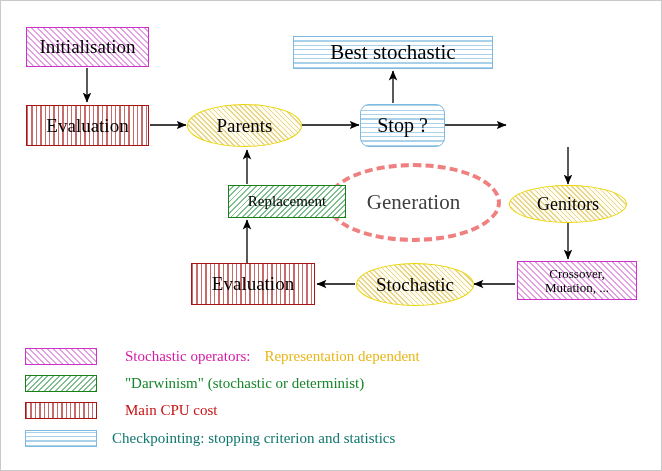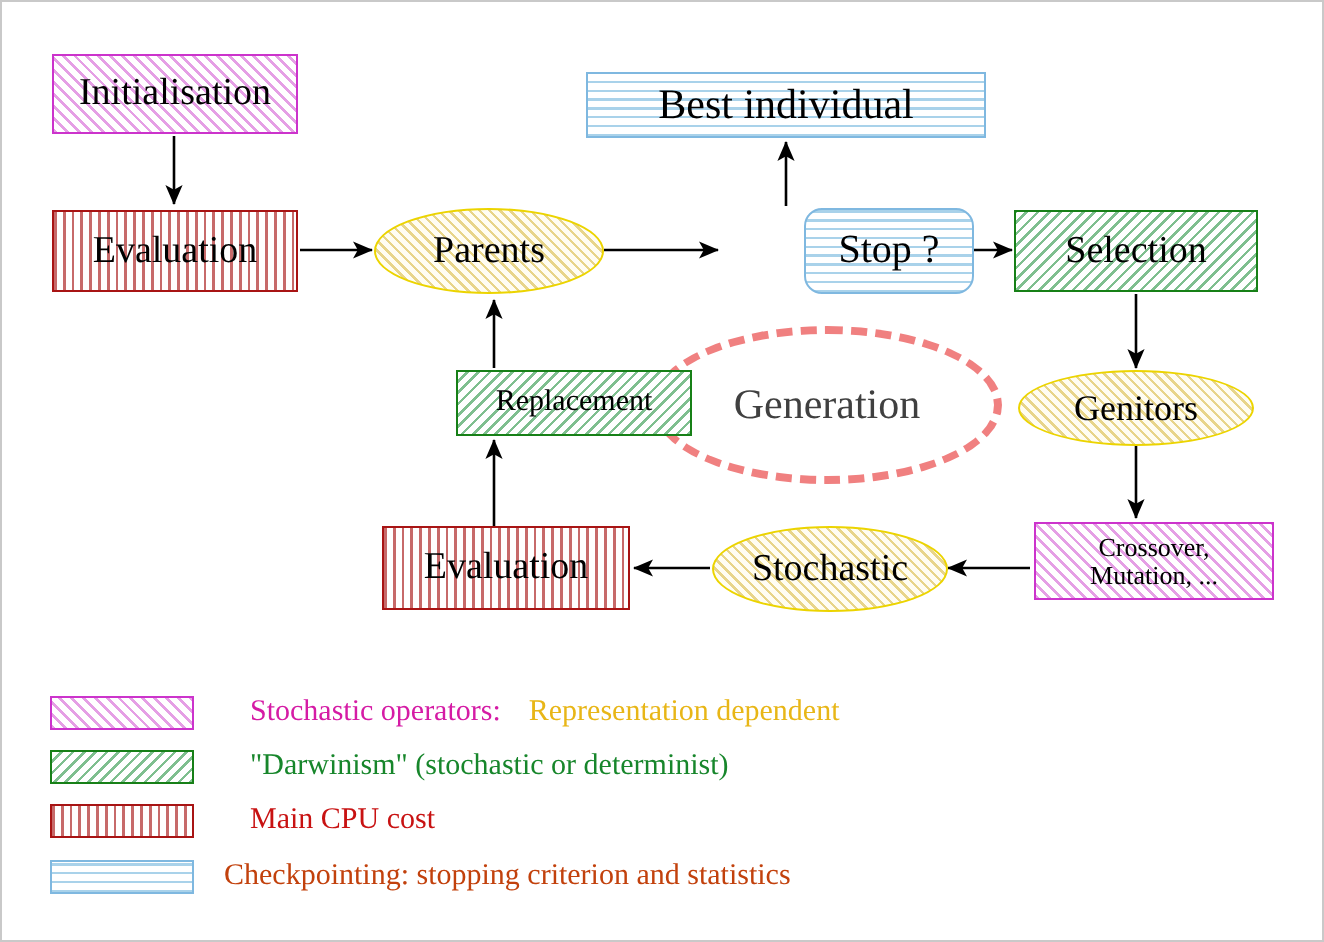--- a/index.html
+++ b/index.html
@@ -68,21 +68,21 @@
         #ffffff 1.2px, #ffffff 4.4px);
   }
   .hatch-yellow{
     border:1.8px solid #ecd400;
     background-color:#ffffff;
     background-image:repeating-linear-gradient(45deg,
         #e8d58a 0px, #e8d58a 1.2px,
         #fffdf2 1.2px, #fffdf2 3.6px);
   }
   .ellipse{ border-radius:50%; }
-  .rounded{ border-radius:9px;margin-left:42px; }
+  .rounded{ border-radius:9px; }
 
   
   .generation{
     position:absolute;
     box-sizing:border-box;
     border:4px dashed #f08080;
     border-radius:50%;
     display:flex;
     align-items:center;
     justify-content:center;
@@ -93,21 +93,21 @@
 
   
   #legend{ position:absolute; left:0; top:336px; width:606px; height:135px; }
   .legend-row{ position:absolute; left:24px; height:30px; display:flex; align-items:center; }
   .swatch{ width:72px; height:17px; box-sizing:border-box; flex:0 0 auto; }
   .legend-text{ margin-left:28px; font-size:15px; white-space:pre; letter-spacing:0px; }
   .c-magenta{ color:#d51ba5; }
   .c-gold{ color:#e8b617;font-family:Liberation Serif, serif; }
   .c-green{ color:#17862b; }
   .c-red{ color:#c81212; }
-  .c-blue{ color:#c2410c;margin-left:15px; }
+  .c-blue{ color:#0f766e;margin-left:15px; }
 </style>
 </head>
 <body>
 
 <div id="canvas">
 
   <svg id="wires" viewBox="0 0 662 471" xmlns="http://www.w3.org/2000/svg">
     <defs>
       <marker id="ah" markerWidth="11" markerHeight="11" refX="9.5" refY="5.5" orient="auto" markerUnits="userSpaceOnUse">
         <path d="M0,1.2 L10,5.5 L0,9.8 L2.4,5.5 Z" fill="#000000"></path>
@@ -145,30 +145,27 @@
 
   <div class="node hatch-red" style="left:25px;top:104px;width:123px;height:41px;font-size:19px;">
     <span class="lbl">Evaluation</span>
   </div>
 
   <div class="node hatch-yellow ellipse" style="left:186px;top:103px;width:115px;height:43px;font-size:19px;">
     <span class="lbl">Parents</span>
   </div>
 
   <div class="node hatch-blue" style="left:292px;top:35px;width:200px;height:33px;font-size:21px;">
-    <span class="lbl">Best individual</span>
+    <span class="lbl">Best stochastic</span>
   </div>
 
   <div class="node hatch-blue rounded" style="left:359px;top:103px;width:85px;height:43px;font-size:20px;">
     <span class="lbl">Stop ?</span>
   </div>
 
-  <div class="node hatch-green" style="left:506px;top:104px;width:122px;height:41px;font-size:19px;">
-    <span class="lbl">Selection</span>
-  </div>
 
   <div class="node hatch-green" style="left:187px;top:184px;width:118px;height:33px;font-size:15px;margin-left:40px;">
     <span class="lbl">Replacement</span>
   </div>
 
   <div class="generation" style="left:325px;top:162px;width:175px;height:79px;font-size:21px;">
     <span class="lbl">Generation</span>
   </div>
 
   <div class="node hatch-yellow ellipse" style="left:508px;top:184px;width:118px;height:38px;font-size:18px;">

